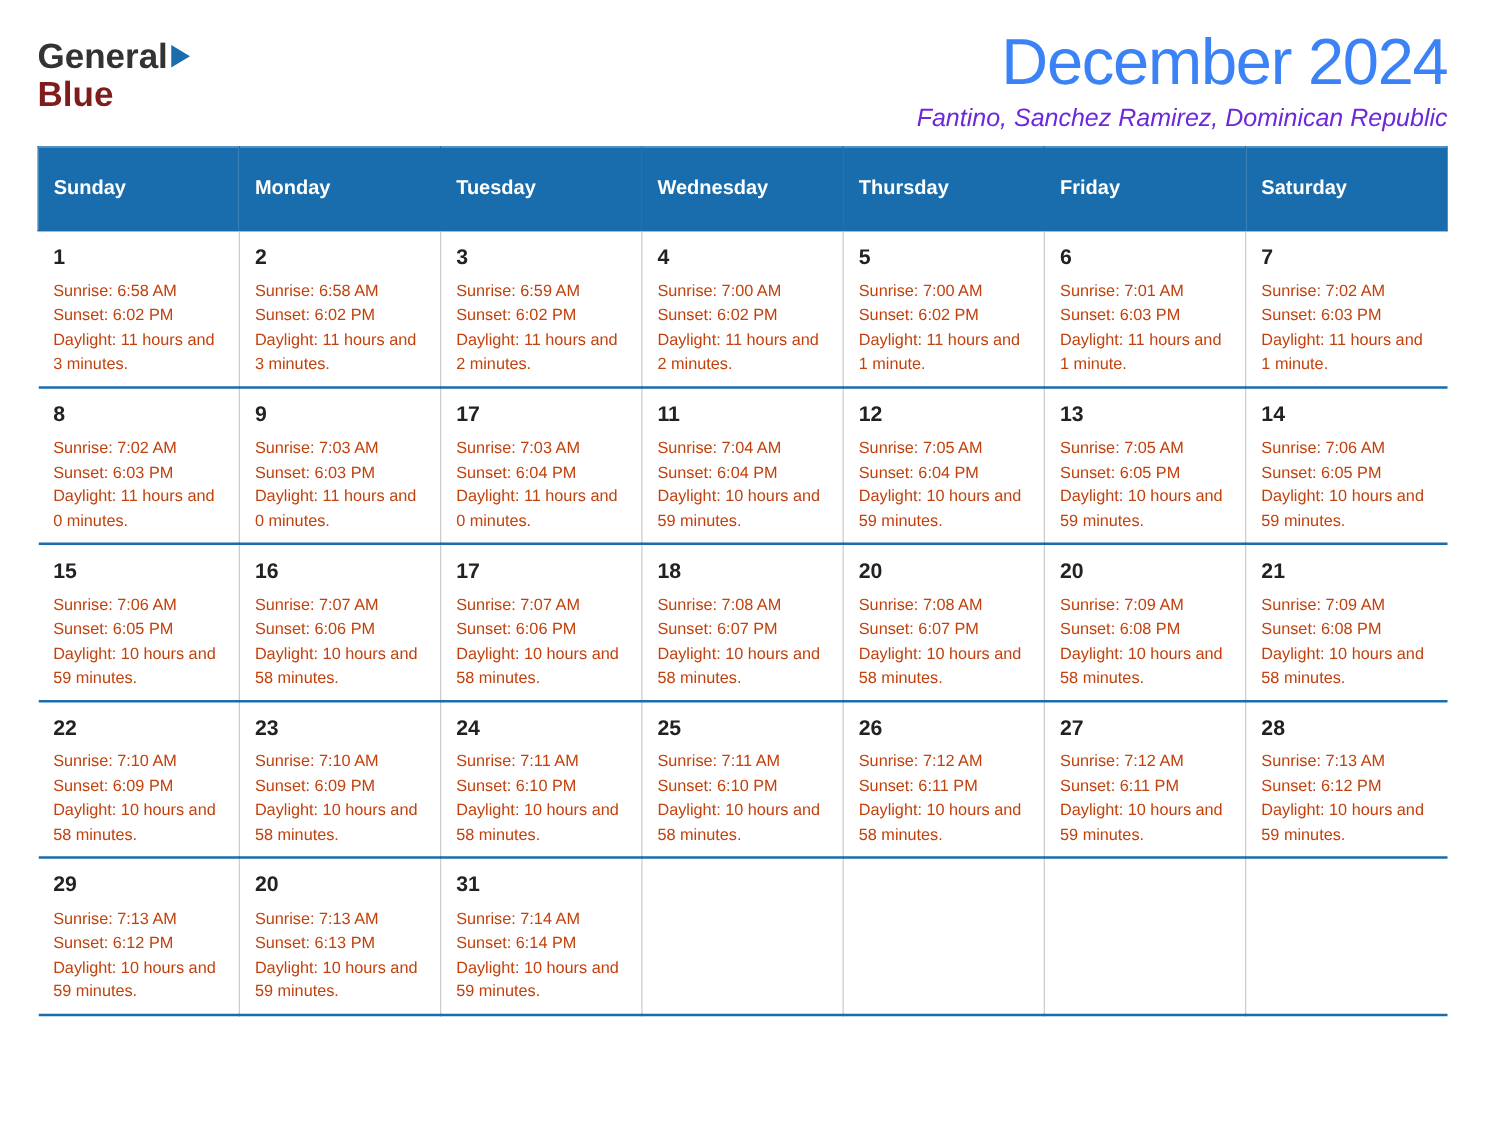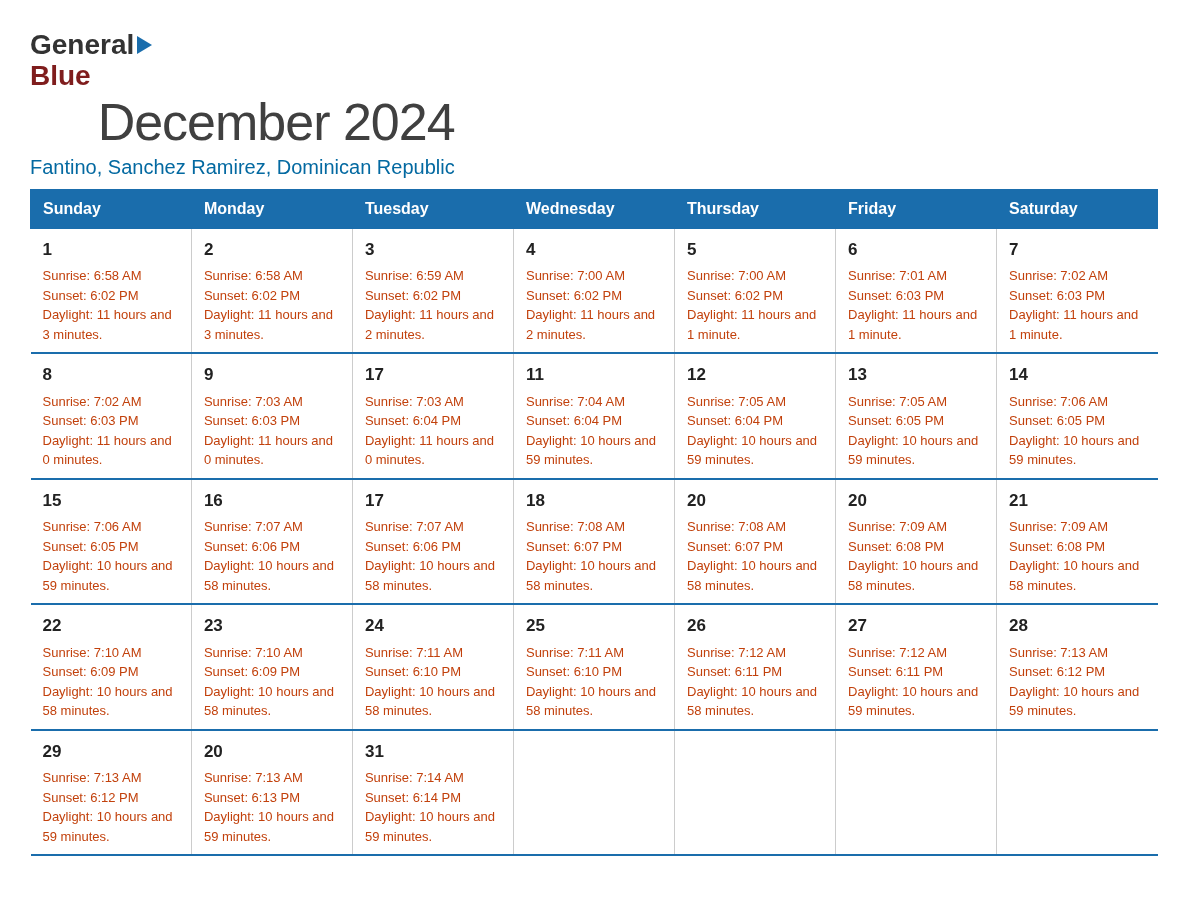--- a/index.html
+++ b/index.html
@@ -8,55 +8,55 @@
       font-family: Arial, sans-serif;
       width: 1188px;
       min-height: 918px;
       padding: 20px 30px;
     }
     .header-section {
       display: flex;
       justify-content: space-between;
       align-items: flex-start;
       margin-bottom: 10px;
-      flex-direction: column;
     }
     .logo {
       display: flex;
       align-items: center;
       margin-top: 10px;
     }
     .title-section {
       text-align: right;
     }
     .month-title {
       font-size: 52px;
       font-weight: 300;
-      color: #404040;
+      color: #3b82f6;
       letter-spacing: -1px;
     }
     .subtitle {
       font-size: 20px;
-      color: #0369a1;
+      color: #6d28d9;
+      font-style: italic;
       margin-top: 4px;
       text-align: center;
     }
     table {
       width: 100%;
       border-collapse: collapse;
       margin-top: 10px;
     }
     thead tr {
       background-color: #1a6dac;
     }
     thead th {
       color: #ffffff;
       font-size: 16px;
       font-weight: 600;
-      padding: 10px 12px;
+      padding: 24px 12px;
       text-align: left;
       border: 1px solid #1a6dac;
     }
     tbody tr {
       border-bottom: 2px solid #1a6dac;
     }
     tbody td {
       vertical-align: top;
       padding: 8px 12px;
       font-size: 13px;

